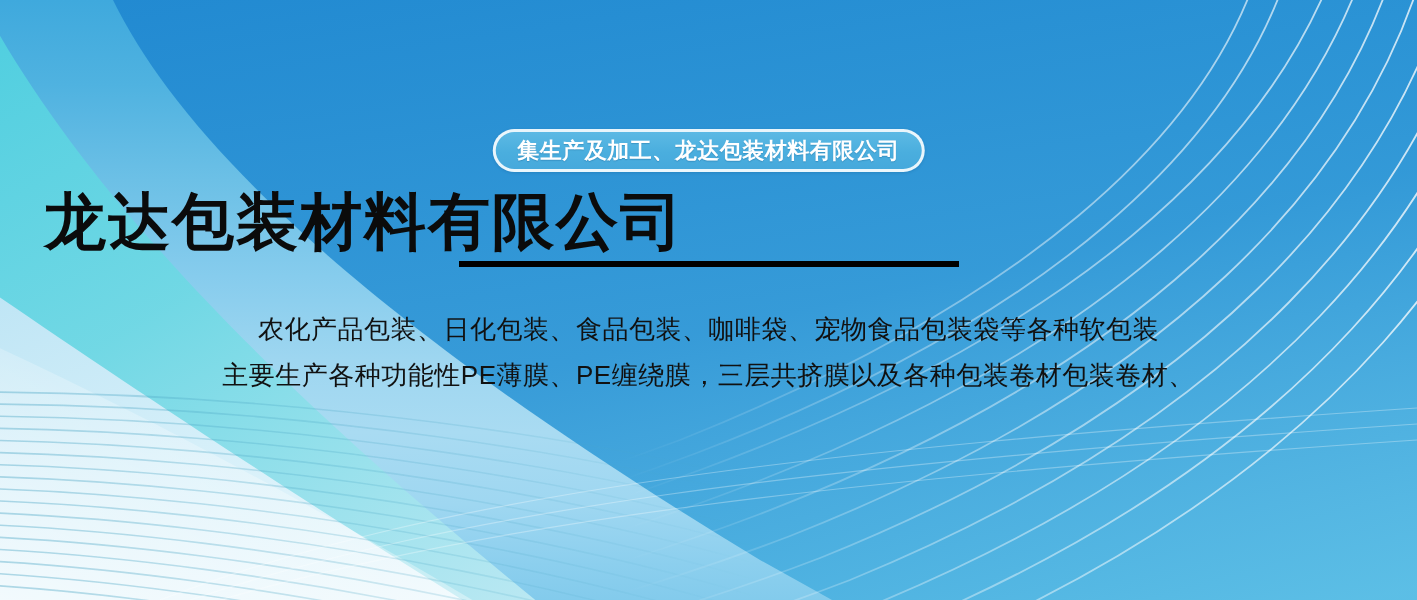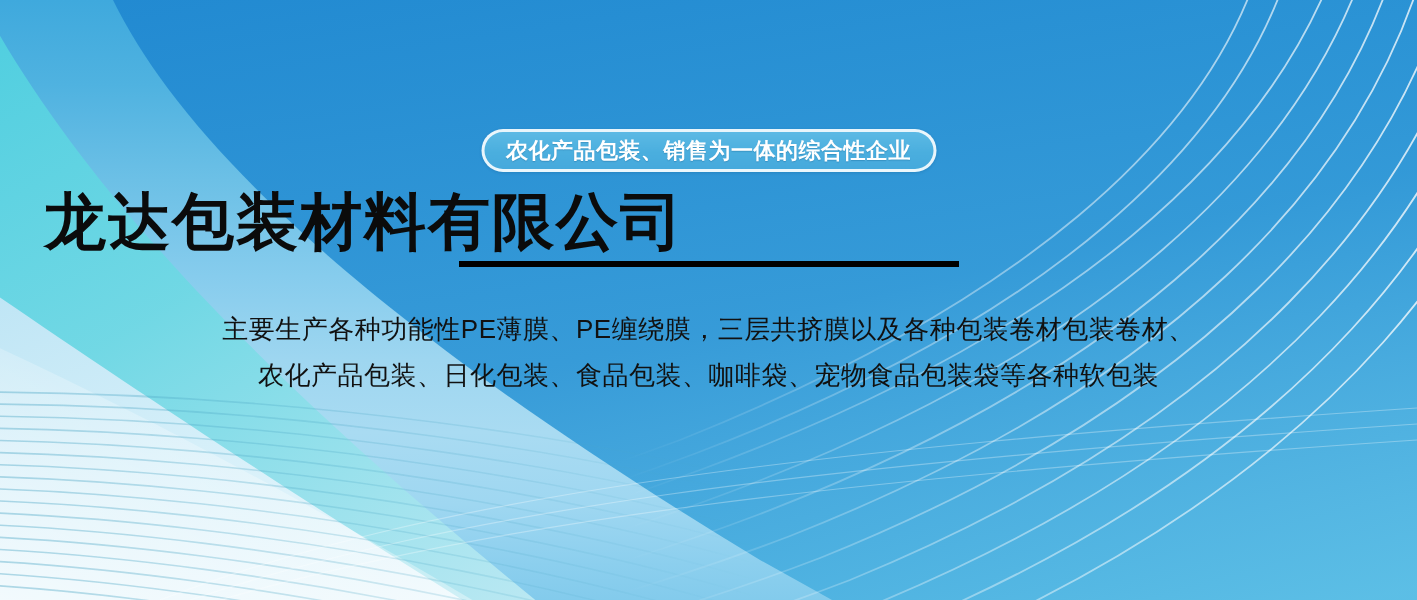--- a/index.html
+++ b/index.html
@@ -229,28 +229,28 @@
           <path d="M 220,600 C 480,524 820,480 1417,440"></path>
         </g>
 
       </g>
     </svg>
   </div>
 
   <div class="content">
 
     <div class="pill">
-      <span class="pill-text">农化产品包装、销售为一体的综合性企业</span>
+      <span class="pill-text">集生产及加工、龙达包装材料有限公司</span>
     </div>
 
     <div class="title">龙达包装材料有限公司</div>
 
     <div class="title-rule"></div>
 
     <div class="desc">
+      <span class="desc-line">农化产品包装、日化包装、食品包装、咖啡袋、宠物食品包装袋等各种软包装</span>
       <span class="desc-line">主要生产各种功能性PE薄膜、PE缠绕膜，三层共挤膜以及各种包装卷材包装卷材、</span>
-      <span class="desc-line">农化产品包装、日化包装、食品包装、咖啡袋、宠物食品包装袋等各种软包装</span>
     </div>
 
 
   </div>
 
 </div>
 
 </body></html>

